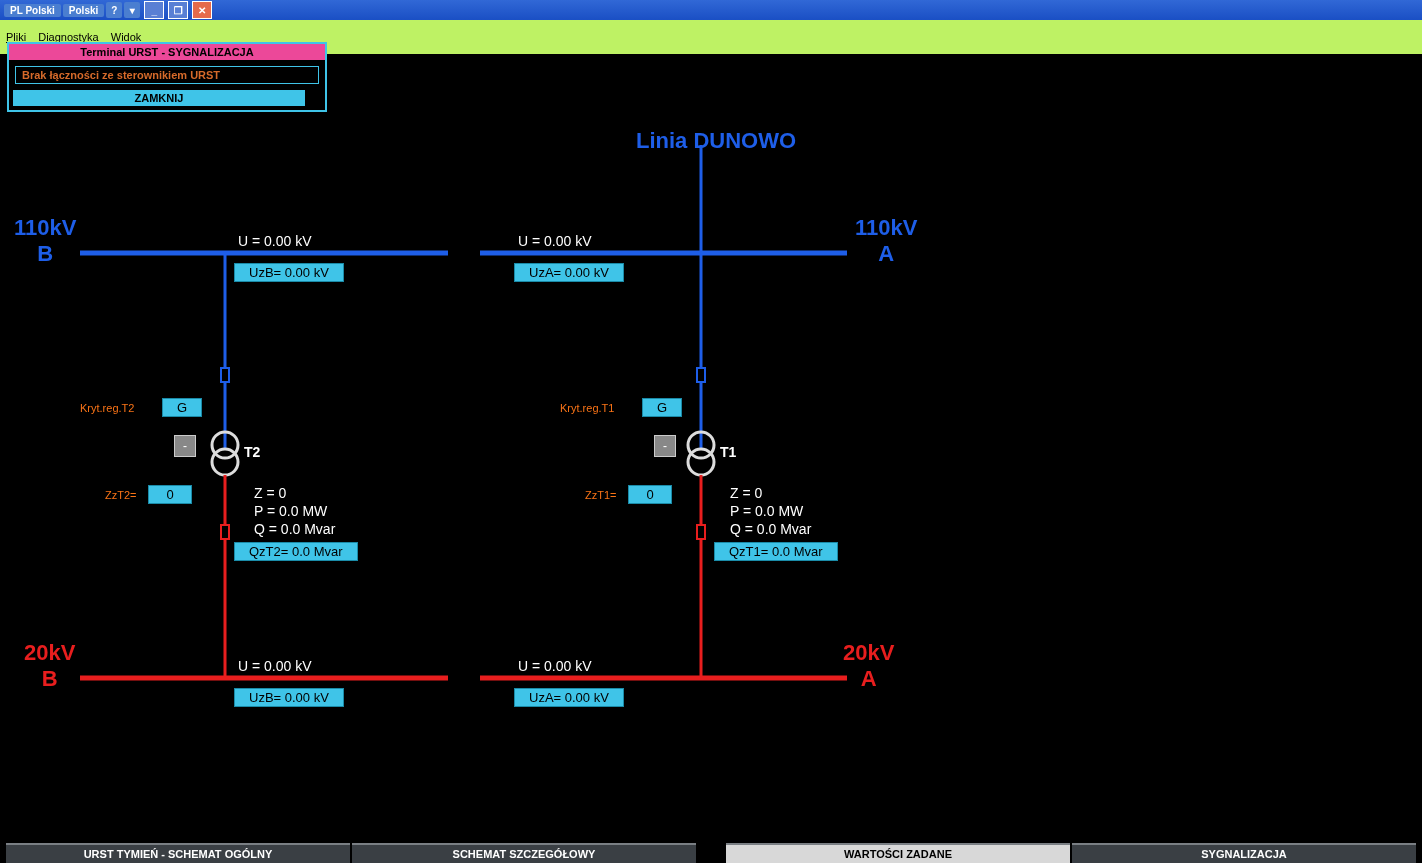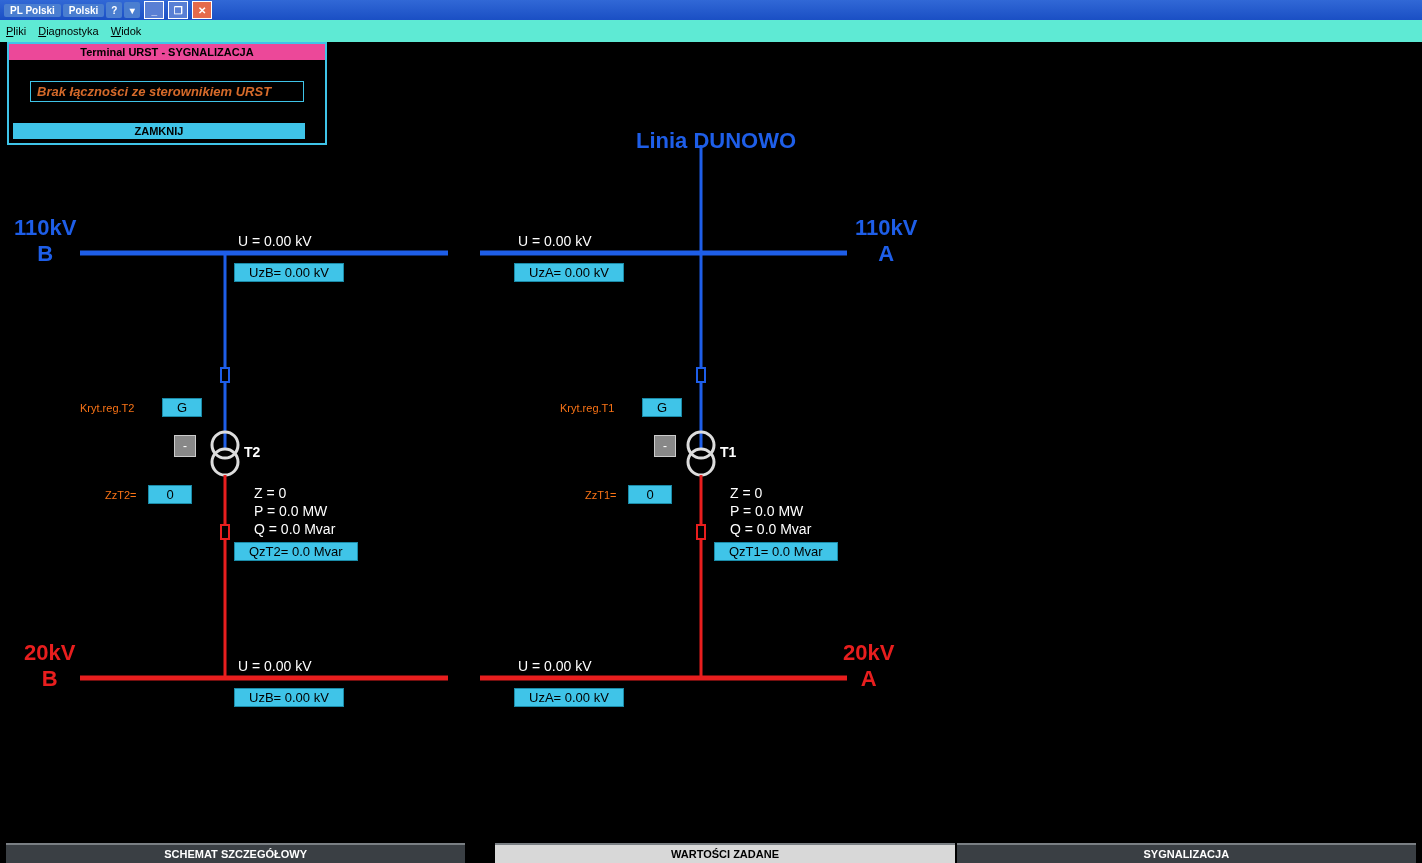--- a/index.html
+++ b/index.html
@@ -28,22 +28,22 @@
     .win-btn {
       width: 20px; height: 18px;
       display: flex; align-items: center; justify-content: center;
       font-size: 10px; font-weight: bold;
       border: 1px solid #fff;
       margin-left: 2px;
     }
     .win-btn.min, .win-btn.max { background: #597fd4; color: white; }
     .win-btn.close { background: #e56a4b; color: white; }
     .menu-bar {
-      height: 22px;
-      background: #5eead4;
+      height: 34px;
+      background: #bef264;
       display: flex;
       align-items: center;
       padding: 0 6px;
       gap: 12px;
       font-size: 11px;
       color: #000;
     }
     .menu-item u { text-decoration: underline; }
     .popup {
       position: absolute;
@@ -58,25 +58,24 @@
       color: #000;
       font-weight: bold;
       font-size: 11px;
       text-align: center;
       padding: 2px;
     }
     .popup-msg {
       background: #000;
       color: #d66a2a;
       border: 1px solid #3fc4e8;
-      margin: 21px;
+      margin: 6px;
       padding: 2px 6px;
-      font-size: 13px;
-      font-weight: bold;
-      font-style: italic;
+      font-size: 11px;
+      font-weight: bold;
     }
     .popup-btn {
       background: #3fc4e8;
       color: #000;
       font-weight: bold;
       font-size: 11px;
       text-align: center;
       padding: 2px;
       margin: 0 20px 4px 4px;
     }
@@ -244,16 +243,17 @@
   </div>
 
   <div class="abs text-white" style="top:588px;left:238px;">U = 0.00   kV</div>
   <div class="abs text-white" style="top:588px;left:518px;">U = 0.00   kV</div>
 
   <div class="abs val-box" style="top:618px;left:234px;">UzB=   0.00 kV</div>
   <div class="abs val-box" style="top:618px;left:514px;">UzA=   0.00 kV</div>
 </div>
 
 <div class="bottom-tabs">
+  <div class="tab">URST TYMIEŃ - SCHEMAT OGÓLNY</div>
   <div class="tab">SCHEMAT SZCZEGÓŁOWY</div>
   <div class="tab active">WARTOŚCI ZADANE</div>
   <div class="tab">SYGNALIZACJA</div>
 </div>
 
 </body></html>

